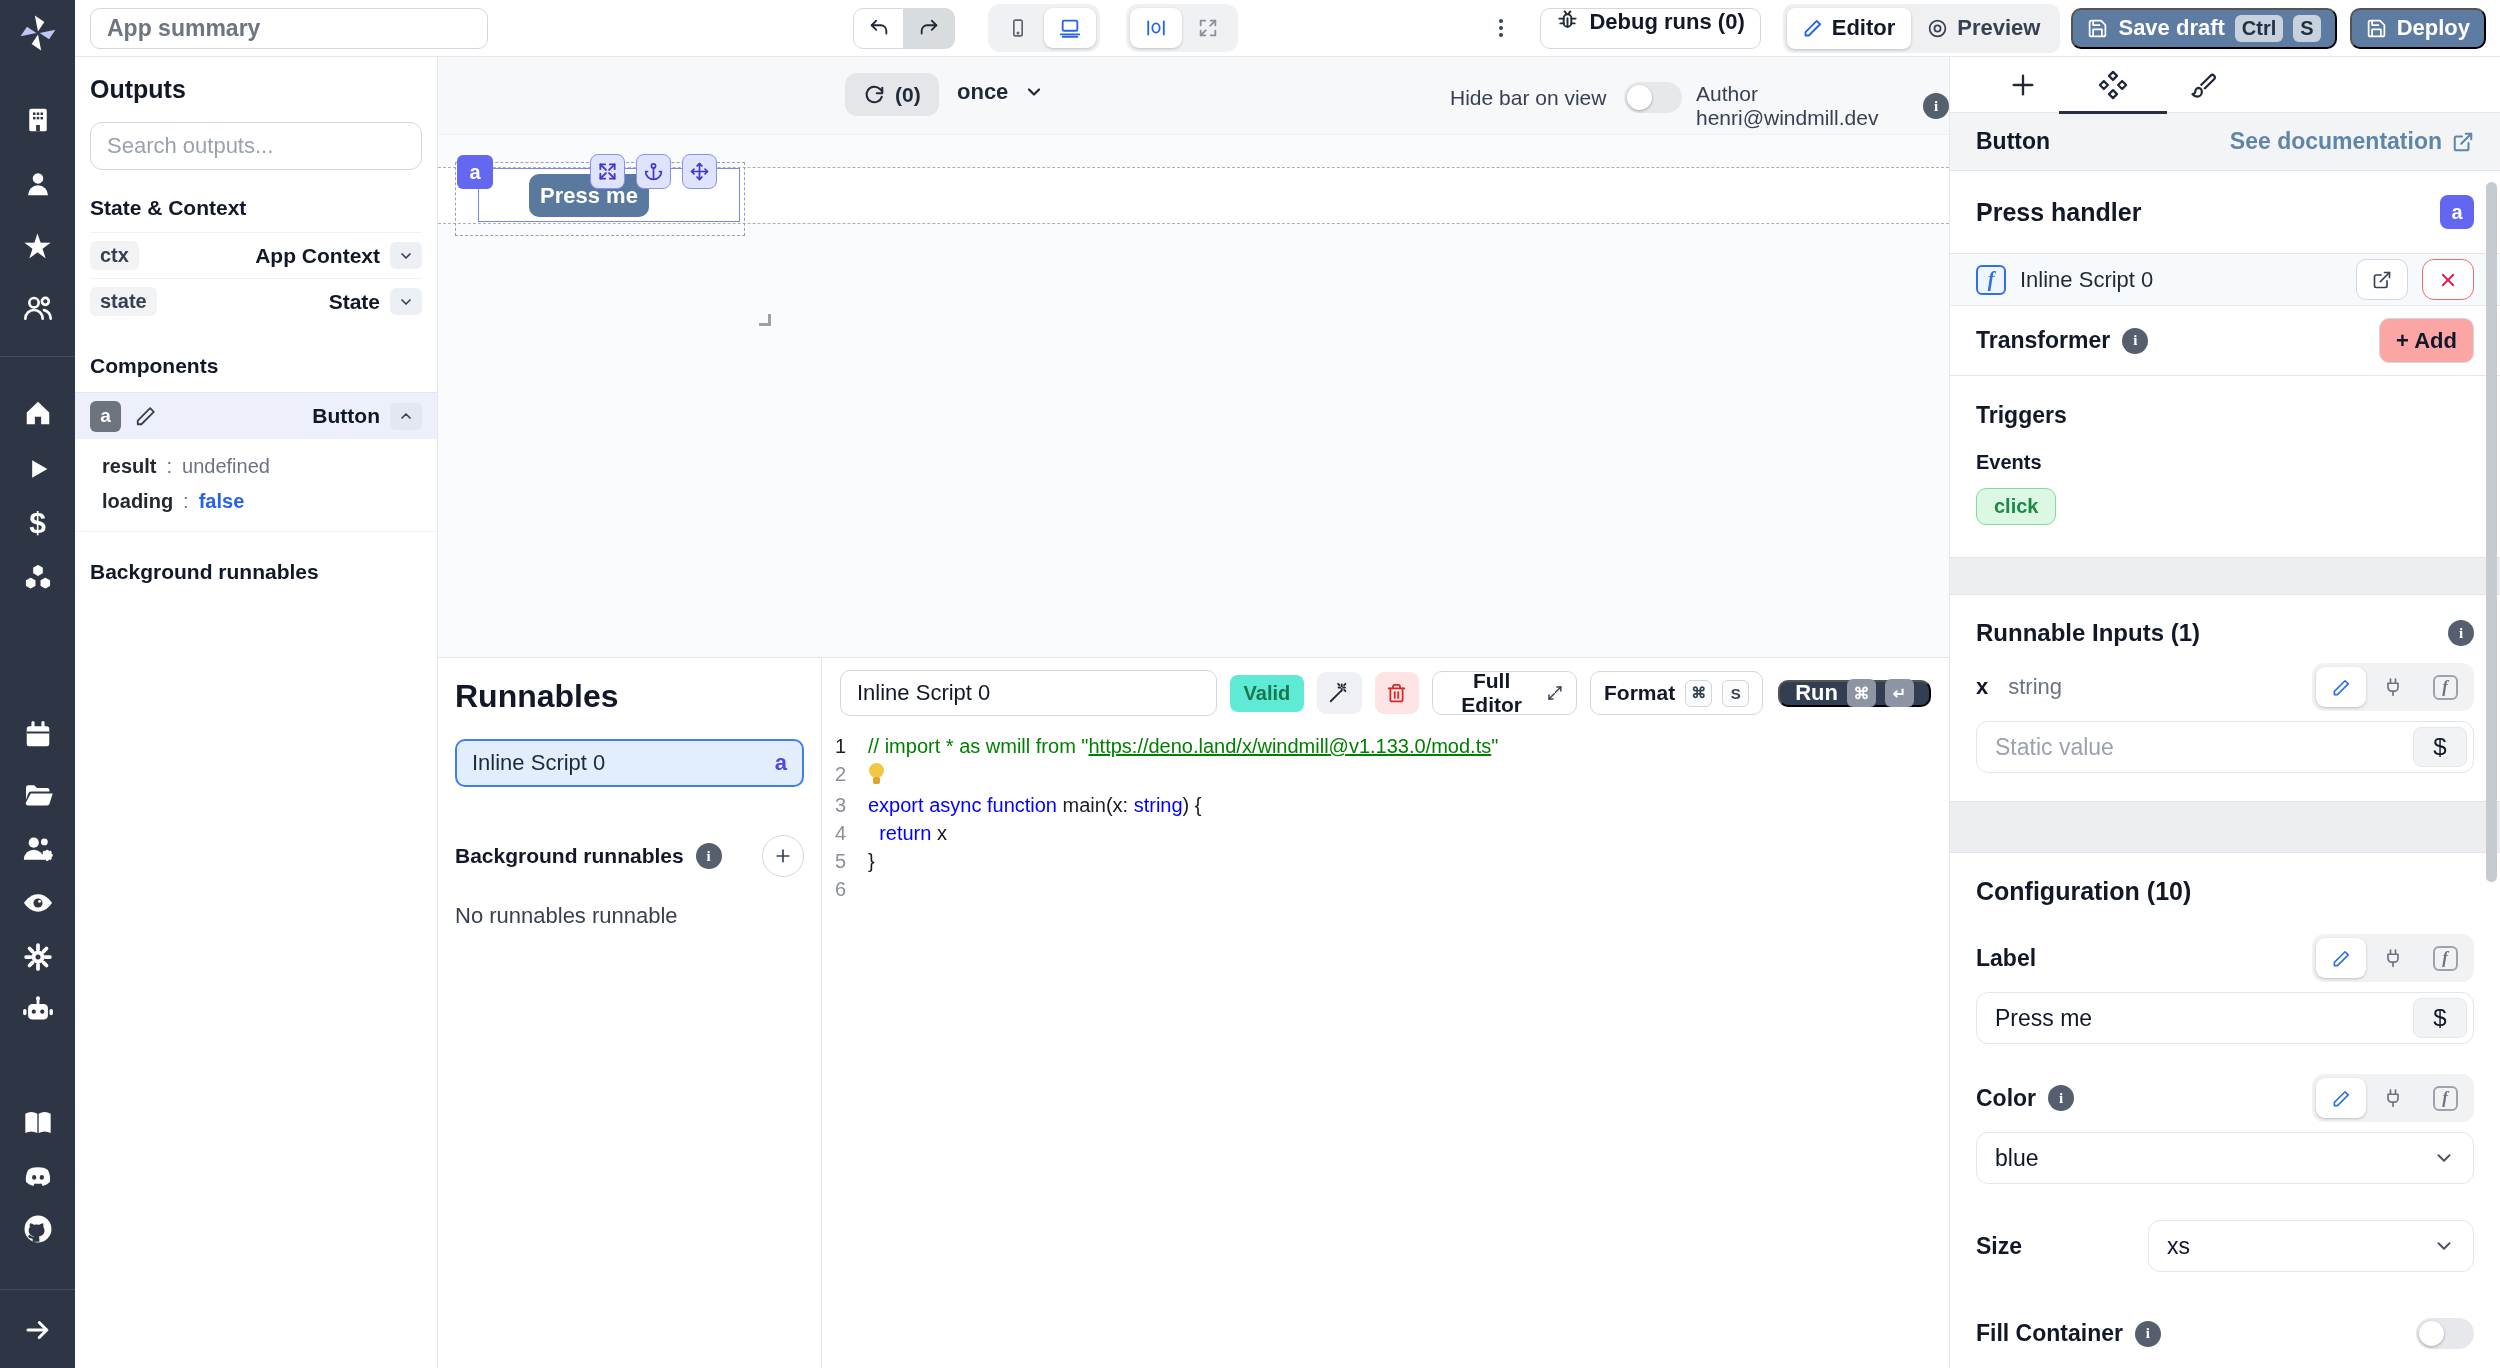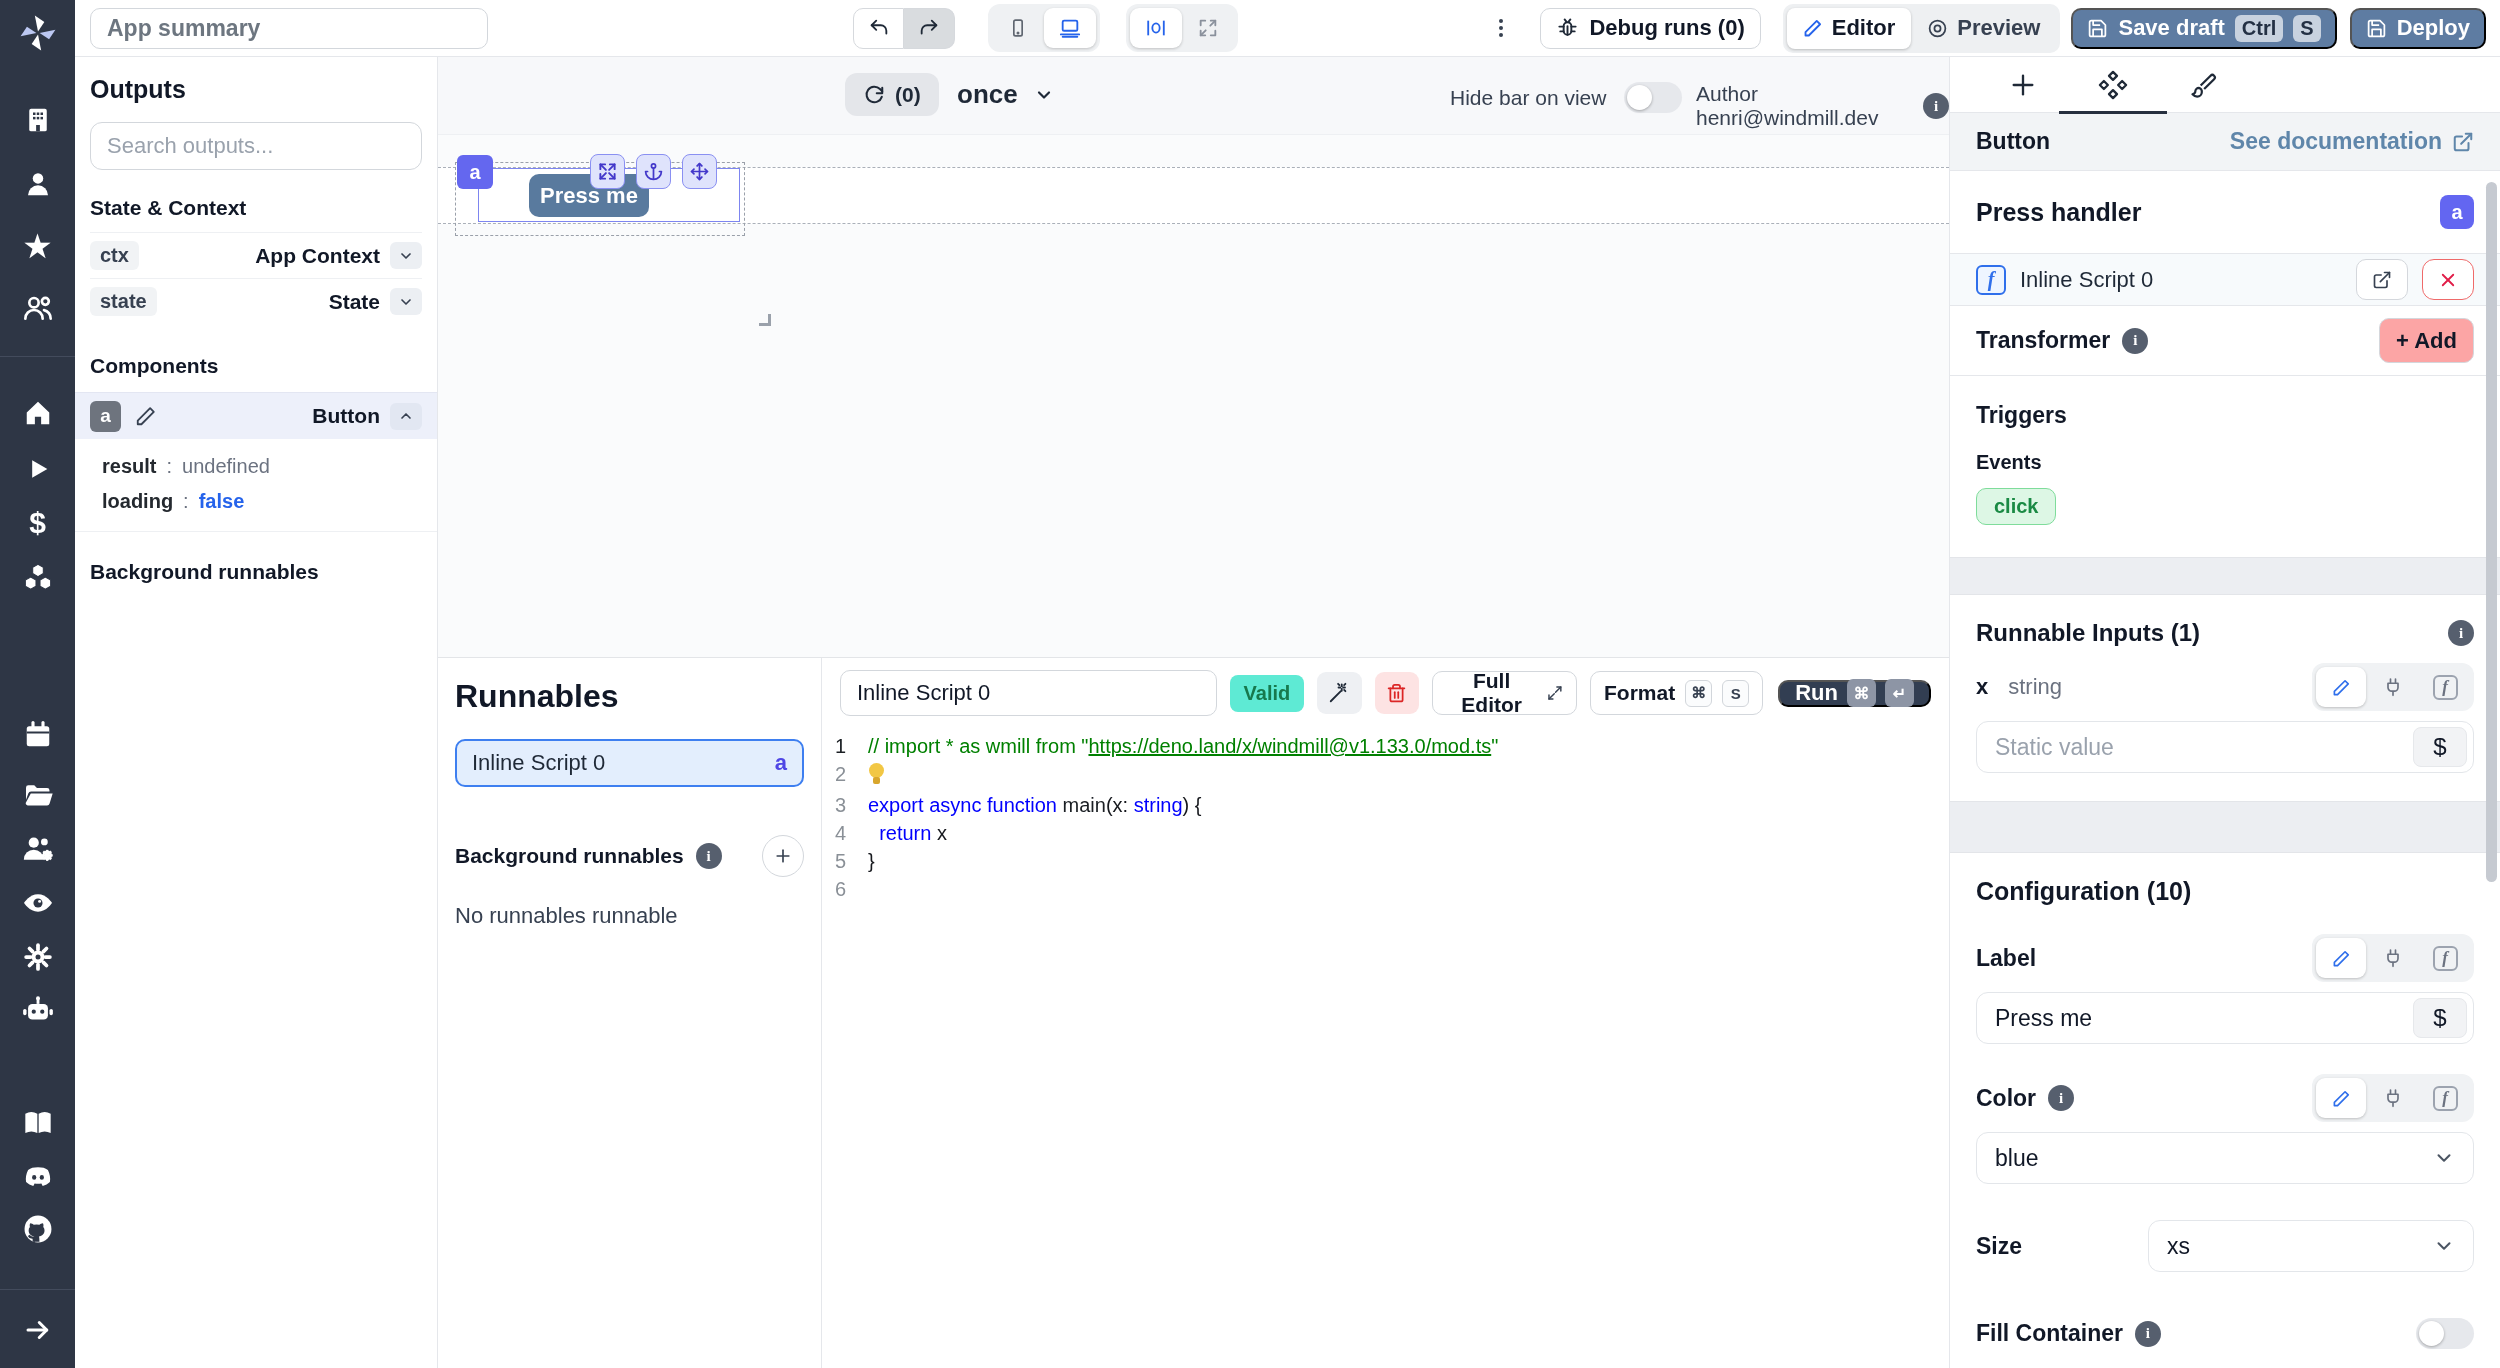--- a/index.html
+++ b/index.html
@@ -25,21 +25,21 @@
   .topbar{position:absolute;left:75px;top:0;width:2425px;height:57px;background:#fff;border-bottom:1px solid var(--bd);display:flex;align-items:center;}
   .appsum{margin-left:15px;width:398px;height:41px;border:1px solid var(--bd2);border-radius:10px;padding:0 16px;font-size:23px;font-weight:600;color:#4b5563;}
   .appsum::placeholder{color:#6d7680;font-weight:600;}
   .ur-group{margin-left:365px;display:flex;}
   .ur-group .ub{width:51px;height:41px;display:flex;align-items:center;justify-content:center;color:#1f2937;border:1px solid #d6d9dd;background:#fff;border-radius:10px 0 0 10px;}
   .ur-group .rb{width:51px;height:41px;display:flex;align-items:center;justify-content:center;color:#1f2937;background:#d9dcdf;border:1px solid #d6d9dd;border-left:0;border-radius:0 10px 10px 0;}
   .segbar{background:#eff1f3;border-radius:12px;padding:4px;display:flex;align-items:center;}
   .segbar .cell{width:52px;height:40px;display:flex;align-items:center;justify-content:center;color:#5f6670;border-radius:9px;}
   .segbar .cell.on{background:#fff;box-shadow:0 1px 3px rgba(0,0,0,.2);color:var(--blue);}
   .kebab{margin-left:auto;width:34px;display:flex;justify-content:center;color:#374151;}
-  .btn-outline{height:41px;border:1px solid var(--bd2);border-radius:10px;background:#fff;display:flex;align-items:center;gap:10px;padding:0 15px;font-size:22px;font-weight:600;color:var(--ink);}
+  .btn-outline{height:41px;border:1px solid var(--bd2);border-radius:10px;background:#fff;display:flex;gap:10px;padding:0 15px;font-size:22px;font-weight:600;color:var(--ink);}
   .ep-group{margin-left:22px;background:#eef0f2;border-radius:10px;padding:4px;display:flex;align-items:center;}
   .ep-group .chip{height:41px;display:flex;align-items:center;gap:9px;padding:0 16px;border-radius:8px;font-size:22px;font-weight:600;color:#374151;}
   .ep-group .chip.on{background:#fff;box-shadow:0 1px 3px rgba(0,0,0,.22);color:var(--ink);font-weight:700;}
   .btn-steel{height:41px;border-radius:10px;background:var(--steel);color:#fff;display:flex;align-items:center;gap:10px;padding:0 14px;font-size:22px;font-weight:700;}
   .kbd-lite{height:27px;min-width:27px;padding:0 7px;border-radius:6px;background:#c8d2df;color:#233044;font-size:20px;font-weight:700;display:flex;align-items:center;justify-content:center;}
 
   
   .outputs{position:absolute;left:75px;top:57px;width:363px;height:1311px;background:#fff;border-right:1px solid var(--bd);padding:18px 15px;}
   .h1{font-size:25px;font-weight:700;color:var(--ink);}
   .h2{font-size:21px;font-weight:700;color:var(--ink);}
@@ -54,21 +54,21 @@
   .pk{font-weight:700;color:#24292f;}
   .pc{color:var(--mut);}
   .pv{color:var(--mut);}
   .pv.blue{color:var(--blue);font-weight:600;}
 
   
   .main{position:absolute;left:438px;top:57px;width:1511px;height:1311px;background:#fff;}
   .canvas{position:absolute;left:0;top:0;right:0;height:601px;background:#fafbfc;border-bottom:1px solid #e3e5e8;}
   .band{position:absolute;left:0;top:0;right:0;height:78px;background:#f7f8fa;border-bottom:1px solid #eef0f3;}
   .refresh-pill{position:absolute;left:407px;top:16px;height:43px;border-radius:12px;background:#e4e6ea;display:flex;align-items:center;gap:10px;padding:0 18px;font-size:21px;font-weight:700;color:#1f2937;}
-  .oncesel{position:absolute;left:519px;top:22px;display:flex;align-items:center;gap:16px;font-size:26px;font-weight:600;color:#1f2937;}
+  .oncesel{position:absolute;left:519px;top:22px;display:flex;align-items:center;gap:16px;font-size:22px;font-weight:600;color:#1f2937;}
   .hidebar{position:absolute;left:1012px;top:25px;display:flex;align-items:center;gap:18px;font-size:21px;color:#374151;}
   .author{position:absolute;left:1258px;top:25px;display:flex;align-items:center;gap:14px;font-size:21px;color:#374151;}
   .toggle{width:58px;height:31px;border-radius:16px;background:#e6e8ec;position:relative;}
   .toggle::after{content:"";position:absolute;left:3px;top:3px;width:25px;height:25px;border-radius:50%;background:#fff;box-shadow:0 1px 3px rgba(0,0,0,.3);}
   .grid-row{position:absolute;left:0;right:0;top:110px;height:57px;background:#fff;border-top:1px dashed #aab0b9;border-bottom:1px dashed #aab0b9;}
   .selrect{position:absolute;left:17px;top:105px;width:290px;height:74px;border:1px dashed #9aa0aa;}
   .compbox{position:absolute;left:40px;top:111px;width:262px;height:54px;background:#fff;border:1px solid #7d85f0;}
   .pressme{position:absolute;left:50px;top:5px;width:120px;height:43px;border-radius:10px;background:var(--steel2);color:#fff;font-size:22px;font-weight:700;display:flex;align-items:center;justify-content:center;}
   .atag{position:absolute;left:19px;top:98px;width:36px;height:34px;border-radius:6px;background:#6467ef;color:#fff;font-size:20px;font-weight:700;display:flex;align-items:center;justify-content:center;z-index:3;}
   .handle{position:absolute;top:97px;width:35px;height:35px;border-radius:8px;background:#dfe3fc;border:1px solid #8a90f2;color:#4338ca;display:flex;align-items:center;justify-content:center;z-index:3;}

